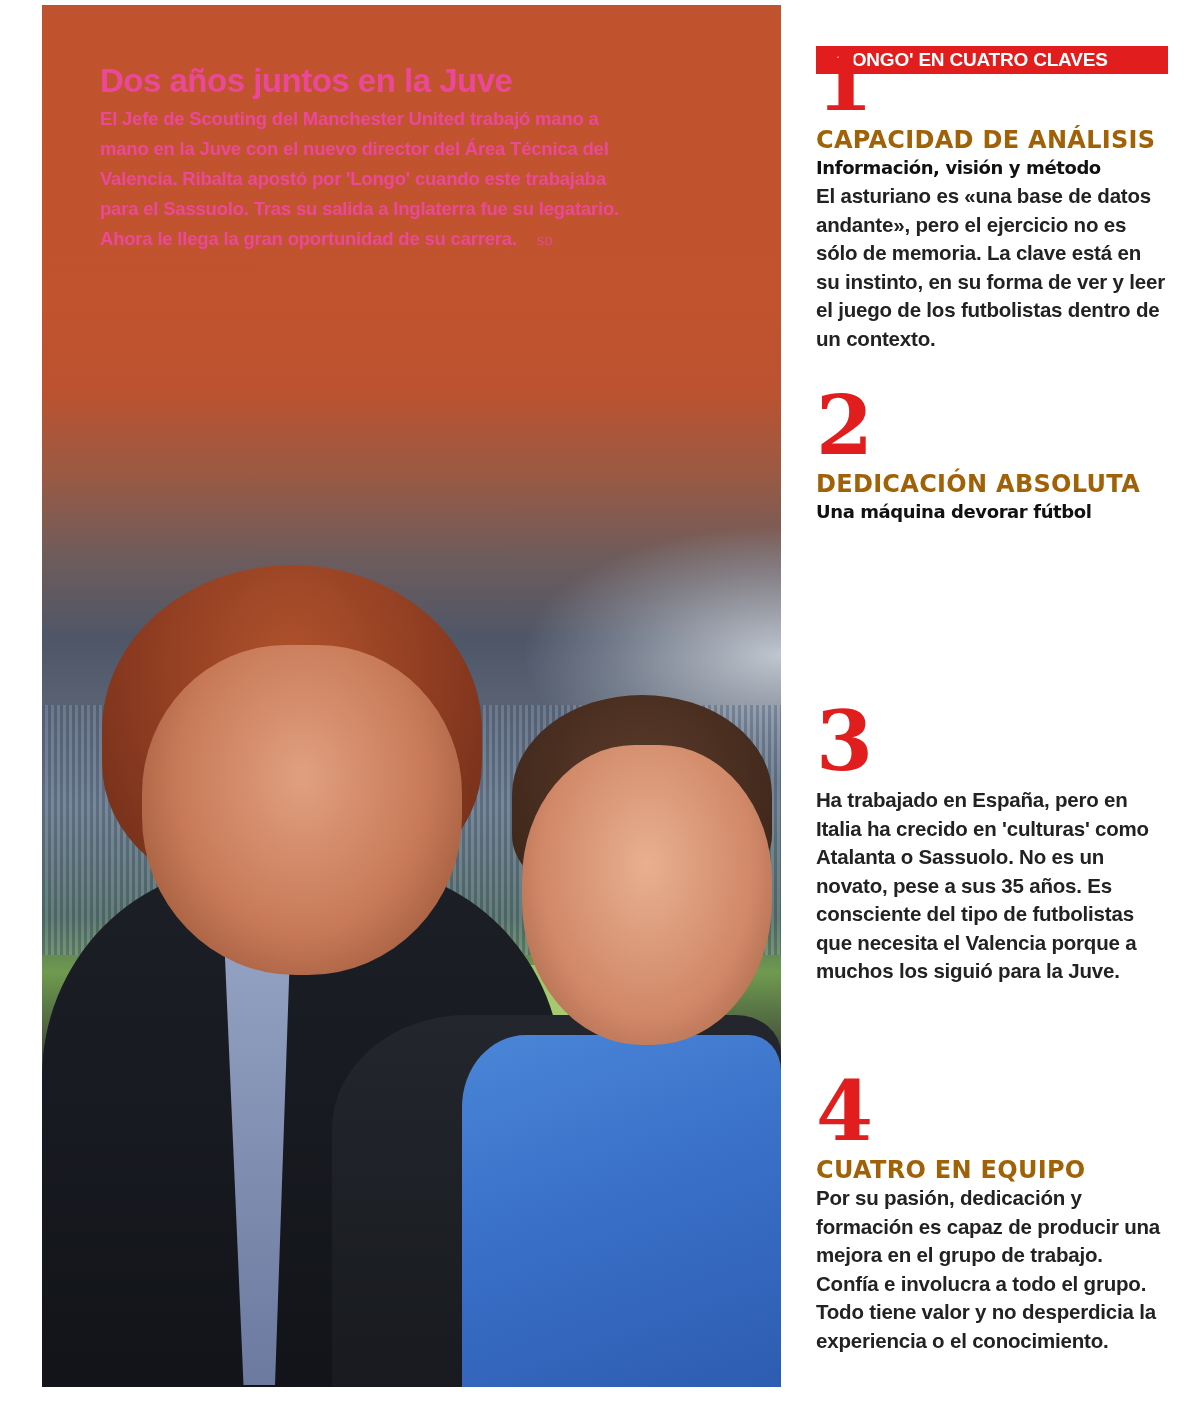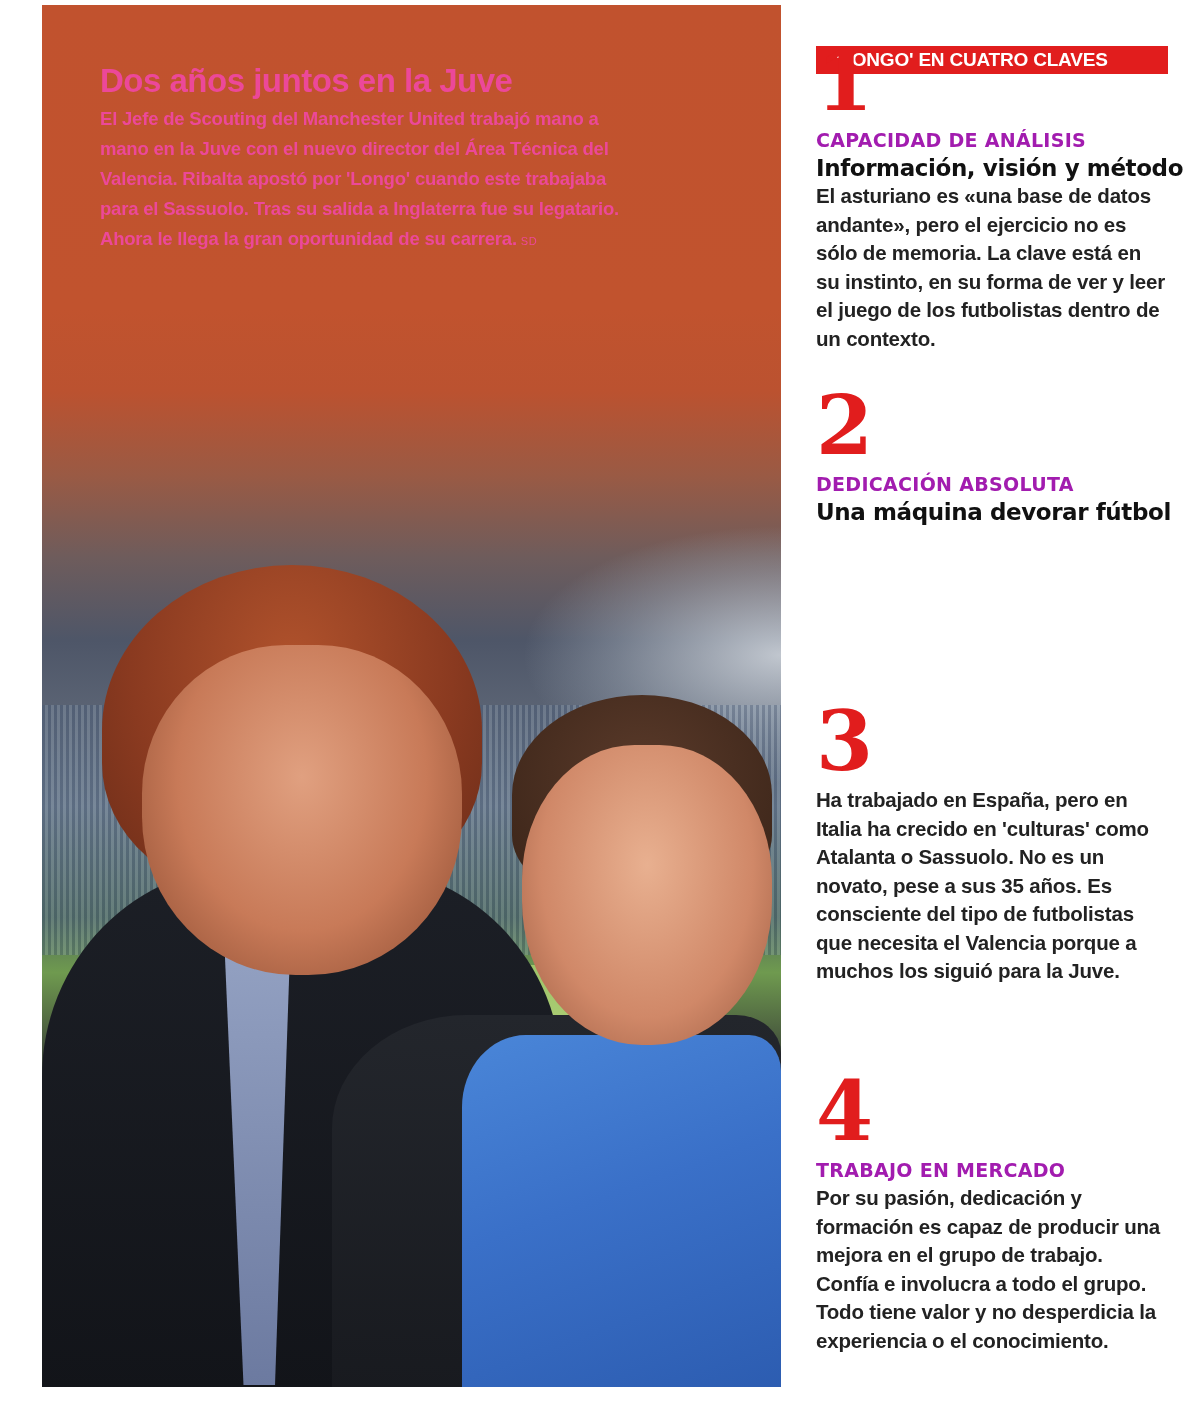--- a/index.html
+++ b/index.html
@@ -77,47 +77,47 @@
     .photo-caption .headline {
       font-family: "Liberation Sans", sans-serif; font-weight: 700;
       font-size: 33px; line-height: 38px; letter-spacing: -0.5px;
       margin-bottom: 4px;
     }
     .photo-caption .lede {
       font-family: "Liberation Sans", sans-serif; font-weight: 700;
       font-size: 18.5px; line-height: 30px; letter-spacing: -0.2px;
     }
     .photo-caption .credit {
-      font-size: 11px; font-weight: 400; letter-spacing: 0.5px; margin-left: 4px;
+      font-size: 11px; font-weight: 400; letter-spacing: 0.5px; margin-left: 20px;
     }
 
     
     .sidebar { position: absolute; left: 816px; top: 2px; width: 352px; }
     .sidebar-banner {
       background: #e11d1d; color: #ffffff;
       font-family: "Liberation Sans", sans-serif; font-weight: 700;
       font-size: 19px; line-height: 28px; height: 28px;
       padding-left: 20px; letter-spacing: -0.2px;
       white-space: nowrap;
       margin-top: 44px;
     }
     .key { position: absolute; left: 0; width: 352px; }
     .key-number {
       font-family: "DejaVu Serif", serif; font-weight: 700;
       font-size: 82px; line-height: 78px; color: #e11d1d;
       height: 84px;
     }
     .key-title {
       font-family: "DejaVu Sans", sans-serif; font-weight: 700;
-      font-size: 19px; line-height: 28px; color: #a21caf;
+      font-size: 24px; line-height: 28px; color: #a16207;
       letter-spacing: 0.3px; white-space: nowrap;
     }
     .key-subtitle {
       font-family: "DejaVu Sans", sans-serif; font-weight: 700;
-      font-size: 23px; line-height: 28px; color: #111111;
+      font-size: 18px; line-height: 28px; color: #111111;
       letter-spacing: -0.4px; white-space: nowrap;
     }
     .key-body {
       font-family: "Liberation Sans", sans-serif; font-weight: 700;
       font-size: 20.5px; line-height: 28.5px; color: #222222;
       letter-spacing: -0.2px;
     }
   </style>
 </head>
 <body>
@@ -157,16 +157,16 @@
     <div class="key-subtitle">Una máquina devorar fútbol</div>
   </div>
 
   <div class="key" style="top:700px;">
     <div class="key-number">3</div>
     <div class="key-body">Ha trabajado en España, pero en Italia ha crecido en 'culturas' como Atalanta o Sassuolo. No es un novato, pese a sus 35 años. Es consciente del tipo de futbolistas que necesita el Valencia porque a muchos los siguió para la Juve.</div>
   </div>
 
   <div class="key" style="top:1070px;">
     <div class="key-number">4</div>
-    <div class="key-title">TRABAJO EN MERCADO</div>
+    <div class="key-title">CUATRO EN EQUIPO</div>
     <div class="key-body">Por su pasión, dedicación y formación es capaz de producir una mejora en el grupo de trabajo. Confía e involucra a todo el grupo. Todo tiene valor y no desperdicia la experiencia o el conocimiento.</div>
   </div>
 </div>
 
 </body></html>

